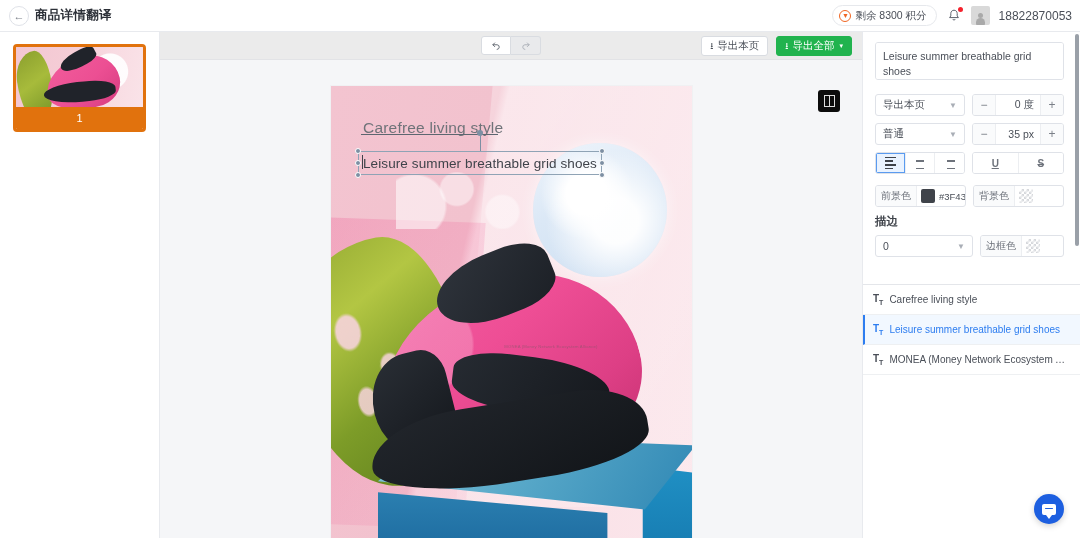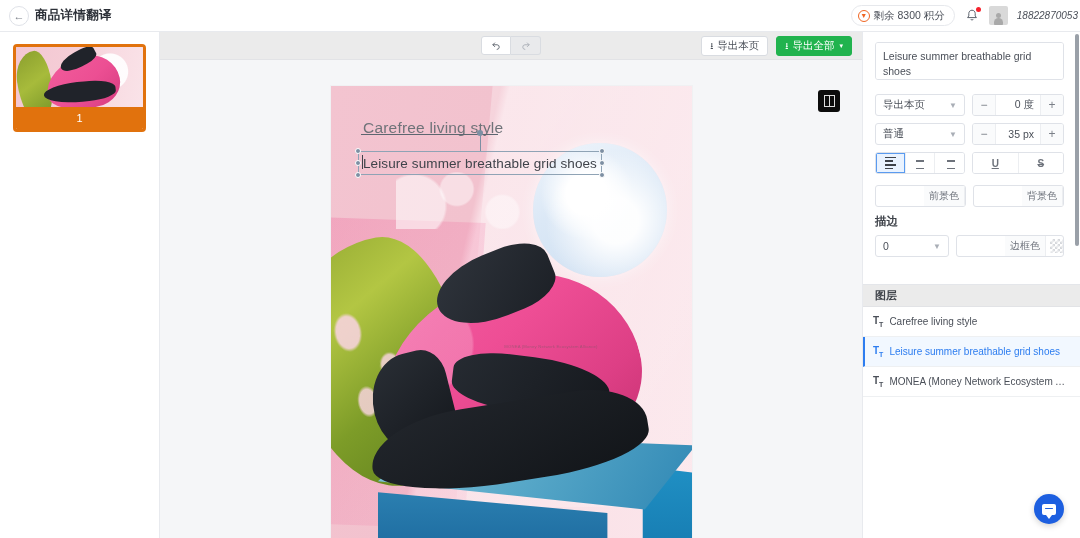--- a/index.html
+++ b/index.html
@@ -24,21 +24,21 @@
     border: 1px solid #dfe2e8; margin-left: 9px;
     display: flex; align-items: center; justify-content: center;
     font-size: 11px; color: #7a7f88; cursor: pointer; background: #fff;
   }
   .app-title {
     margin-left: 6px; font-size: 12.5px; font-weight: bold; color: #2c3038;
     letter-spacing: .3px;
   }
   .topbar-right {
     margin-left: auto; display: flex; align-items: center; gap: 9px;
-    padding-right: 2px; height: 100%;
+    padding-right: 8px; height: 100%;
   }
   .credits {
     display: flex; align-items: center; gap: 4px;
     border: 1px solid #e6e8ec; border-radius: 13px;
     height: 21px; padding: 0 9px 0 6px; cursor: pointer; background: #fff;
   }
   .credits-icon {
     width: 12px; height: 12px; border: 1.3px solid #f06623; border-radius: 50%;
     display: flex; align-items: center; justify-content: center;
     font-size: 7px; color: #f06623; line-height: 1;
@@ -54,21 +54,21 @@
     display: flex; align-items: flex-end; justify-content: center; overflow: hidden;
   }
   .avatar i {
     display: block; width: 9px; height: 9px; border-radius: 50% 50% 45% 45%;
     background: #a9a9a9; margin-bottom: -2px; position: relative;
   }
   .avatar i:before {
     content: ""; position: absolute; width: 5px; height: 5px; border-radius: 50%;
     background: #a9a9a9; left: 2px; top: -5px;
   }
-  .phone { font-size: 10px; color: #4a4f58; cursor: pointer; font-style: italic; }
+  .phone { font-size: 12px; color: #4a4f58; cursor: pointer; }
 
   
   .rail {
     position: absolute; left: 0; top: 32px; width: 160px; height: 506px;
     background: #fff; border-right: 1px solid #e8eaee; padding: 12px 0 0 0;
   }
   .thumb {
     position: relative; width: 133px; height: 88px; margin: 0 auto;
     border: 3px solid #e1720d; border-radius: 4px; overflow: hidden;
     cursor: pointer; background: #f6cfd8;
@@ -334,21 +334,21 @@
   .al.center { align-items: center; }
   .al.center i:nth-child(2), .al.center i:nth-child(4) { width: 70%; }
   .al.right { align-items: flex-end; }
   .al.right i:nth-child(2), .al.right i:nth-child(4) { width: 70%; }
   .deco { font-size: 10px; font-weight: bold; }
   .deco.u { text-decoration: underline; }
   .deco.s { text-decoration: line-through; }
   .color-row { display: flex; gap: 7px; }
   .color-ctl {
     flex: 1; height: 22px; border: 1px solid #dfe2e8; border-radius: 3px;
-    display: flex; align-items: center; background: #fff; overflow: hidden; cursor: pointer; padding-left: 48px;
+    display: flex; align-items: center; background: #fff; overflow: hidden; cursor: pointer;
   }
   .color-ctl .lb {
     font-size: 10px; color: #6d727b; padding: 0 5px; height: 100%;
     display: flex; align-items: center; background: #fafbfc; border-right: 1px solid #eceef1;
     white-space: nowrap;
   }
   .sw { width: 14px; height: 14px; border-radius: 2px; margin: 0 4px; flex: none; }
   .sw.checker {
     background-image:
       linear-gradient(45deg, #d6d8dc 25%, transparent 25%, transparent 75%, #d6d8dc 75%),
@@ -614,21 +614,20 @@
         <div class="color-ctl">
           <span class="lb">边框色</span>
           <span class="sw checker"></span>
         </div>
       </div>
     </div>
 
     <div class="panel-scrollbar"></div>
 
     <div class="layers">
-      <div class="layers-head">图层</div>
 
       <div class="layer">
         <span class="layer-ic">T<sub>T</sub></span>
         <span class="layer-name">Carefree living style</span>
       </div>
 
       <div class="layer active">
         <span class="layer-ic">T<sub>T</sub></span>
         <span class="layer-name">Leisure summer breathable grid shoes</span>
       </div>

